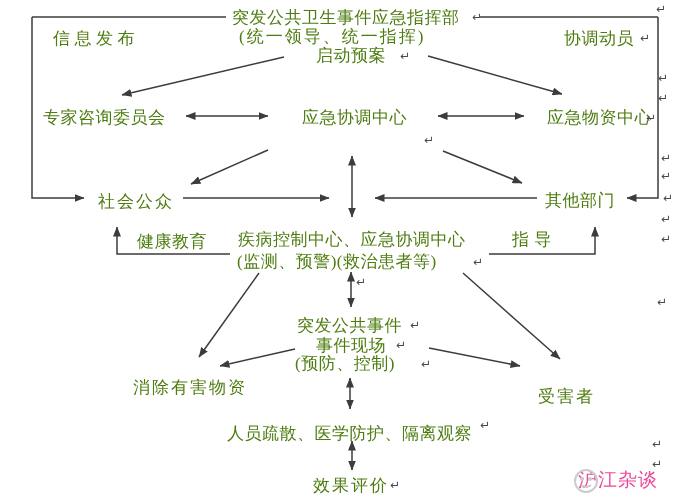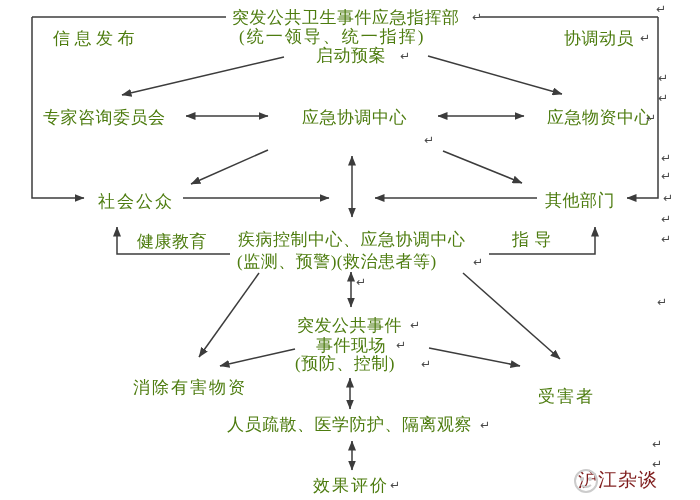--- a/index.html
+++ b/index.html
@@ -17,21 +17,21 @@
   .lbl.ls2{letter-spacing:2px;}
   .pmark{
     position:absolute;color:#4a4a4a;font-size:12px;line-height:1;
     font-family:"DejaVu Sans", sans-serif;
   }
   .watermark{
     position:absolute;left:572px;top:467px;display:flex;align-items:center;
     color:#bfbfbf;
   }
   .watermark .wm-text{
-    font-size:19px;letter-spacing:1px;margin-left:6px;color:#7f1d1d;
+    font-size:19px;letter-spacing:1px;margin-left:6px;color:#ec4899;
     font-family:"Liberation Serif", serif;white-space:nowrap;
   }
   line,polyline{stroke:#3c3c3c;stroke-width:1.5;fill:none;}
 </style>
 </head>
 <body>
 
 <div class="stage">
 
   <svg width="700" height="500" viewBox="0 0 700 500">
@@ -96,21 +96,21 @@
   <div class="lbl" style="left:237px;top:252px;">(监测、预警)(救治患者等)</div>
   <div class="lbl" style="left:512px;top:230px;">指  导</div>
 
   <div class="lbl" style="left:297px;top:316px;">突发公共事件</div>
   <div class="lbl" style="left:316px;top:336px;">事件现场</div>
   <div class="lbl" style="left:295px;top:354px;">(预防、控制)</div>
 
   <div class="lbl ls2" style="left:133px;top:378px;">消除有害物资</div>
   <div class="lbl ls2" style="left:538px;top:374px;margin-top:13px;">受害者</div>
 
-  <div class="lbl" style="left:227px;top:415px;">人员疏散、医学防护、隔离观察</div>
+  <div class="lbl" style="left:227px;top:424px;">人员疏散、医学防护、隔离观察</div>
   <div class="lbl ls2" style="left:313px;top:476px;">效果评价</div>
 
   <span class="pmark" style="left:472px;top:11px;">↵</span>
   <span class="pmark" style="left:640px;top:32px;">↵</span>
   <span class="pmark" style="left:400px;top:50px;">↵</span>
   <span class="pmark" style="left:646px;top:112px;">↵</span>
   <span class="pmark" style="left:424px;top:134px;">↵</span>
   <span class="pmark" style="left:473px;top:256px;">↵</span>
   <span class="pmark" style="left:356px;top:276px;">↵</span>
   <span class="pmark" style="left:410px;top:319px;">↵</span>

